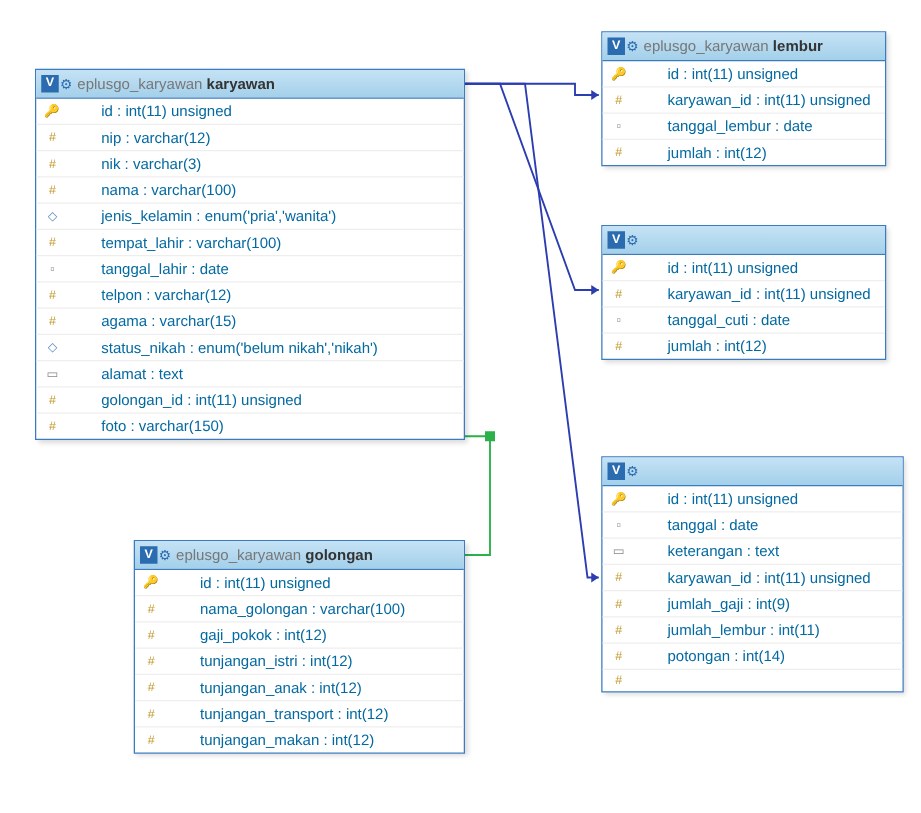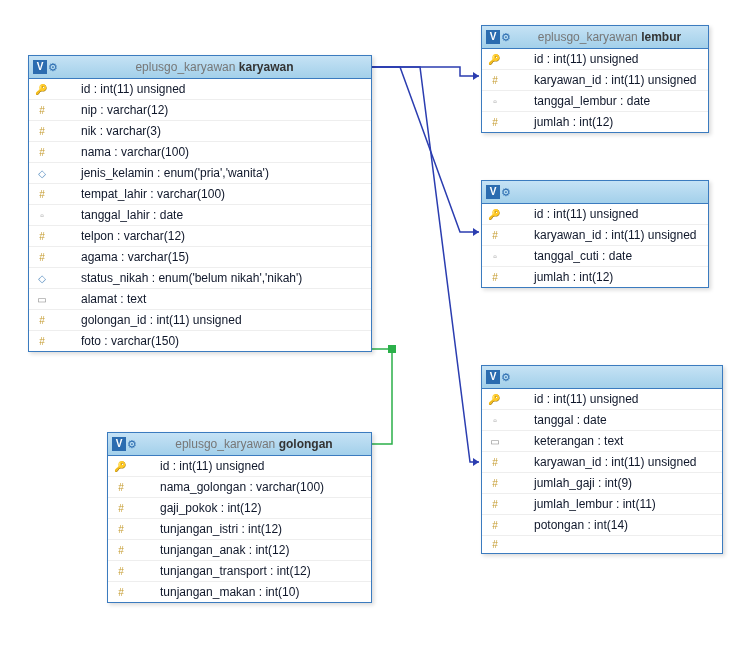--- a/index.html
+++ b/index.html
@@ -38,21 +38,21 @@
     line-height: 14px;
     margin-right: 1px;
   }
   .gear-icon {
     color: #2b6cb0;
     font-size: 11px;
     margin-right: 4px;
   }
   .table-title {
     flex: 1;
-    text-align: center;
+    text-align: left;
     font-size: 12px;
     color: #444;
   }
   .table-title .schema {
     color: #777;
   }
   .table-title .tname {
     font-weight: bold;
     color: #333;
   }
@@ -72,21 +72,21 @@
     color: #888;
     font-size: 10px;
   }
   .col-icon.key { color: #c59b2e; }
   .col-icon.hash { color: #c59b2e; }
   .col-icon.diamond { color: #5a8fc0; }
   .col-icon.text { color: #888; }
   .col-icon.date { color: #888; }
   .col-text {
     white-space: nowrap;
-    color: #0f172a;
+    color: #0369a1;
     padding-left: 28px;
   }
   svg.relations {
     position: absolute;
     top: 0;
     left: 0;
     width: 737px;
     height: 650px;
     pointer-events: none;
   }
@@ -299,16 +299,16 @@
       <div class="col-row">
         <span class="col-icon hash">#</span>
         <span class="col-text">tunjangan_anak : int(12)</span>
       </div>
       <div class="col-row">
         <span class="col-icon hash">#</span>
         <span class="col-text">tunjangan_transport : int(12)</span>
       </div>
       <div class="col-row">
         <span class="col-icon hash">#</span>
-        <span class="col-text">tunjangan_makan : int(10)</span>
+        <span class="col-text">tunjangan_makan : int(12)</span>
       </div>
     </div>
 </div>
 
 </body></html>

